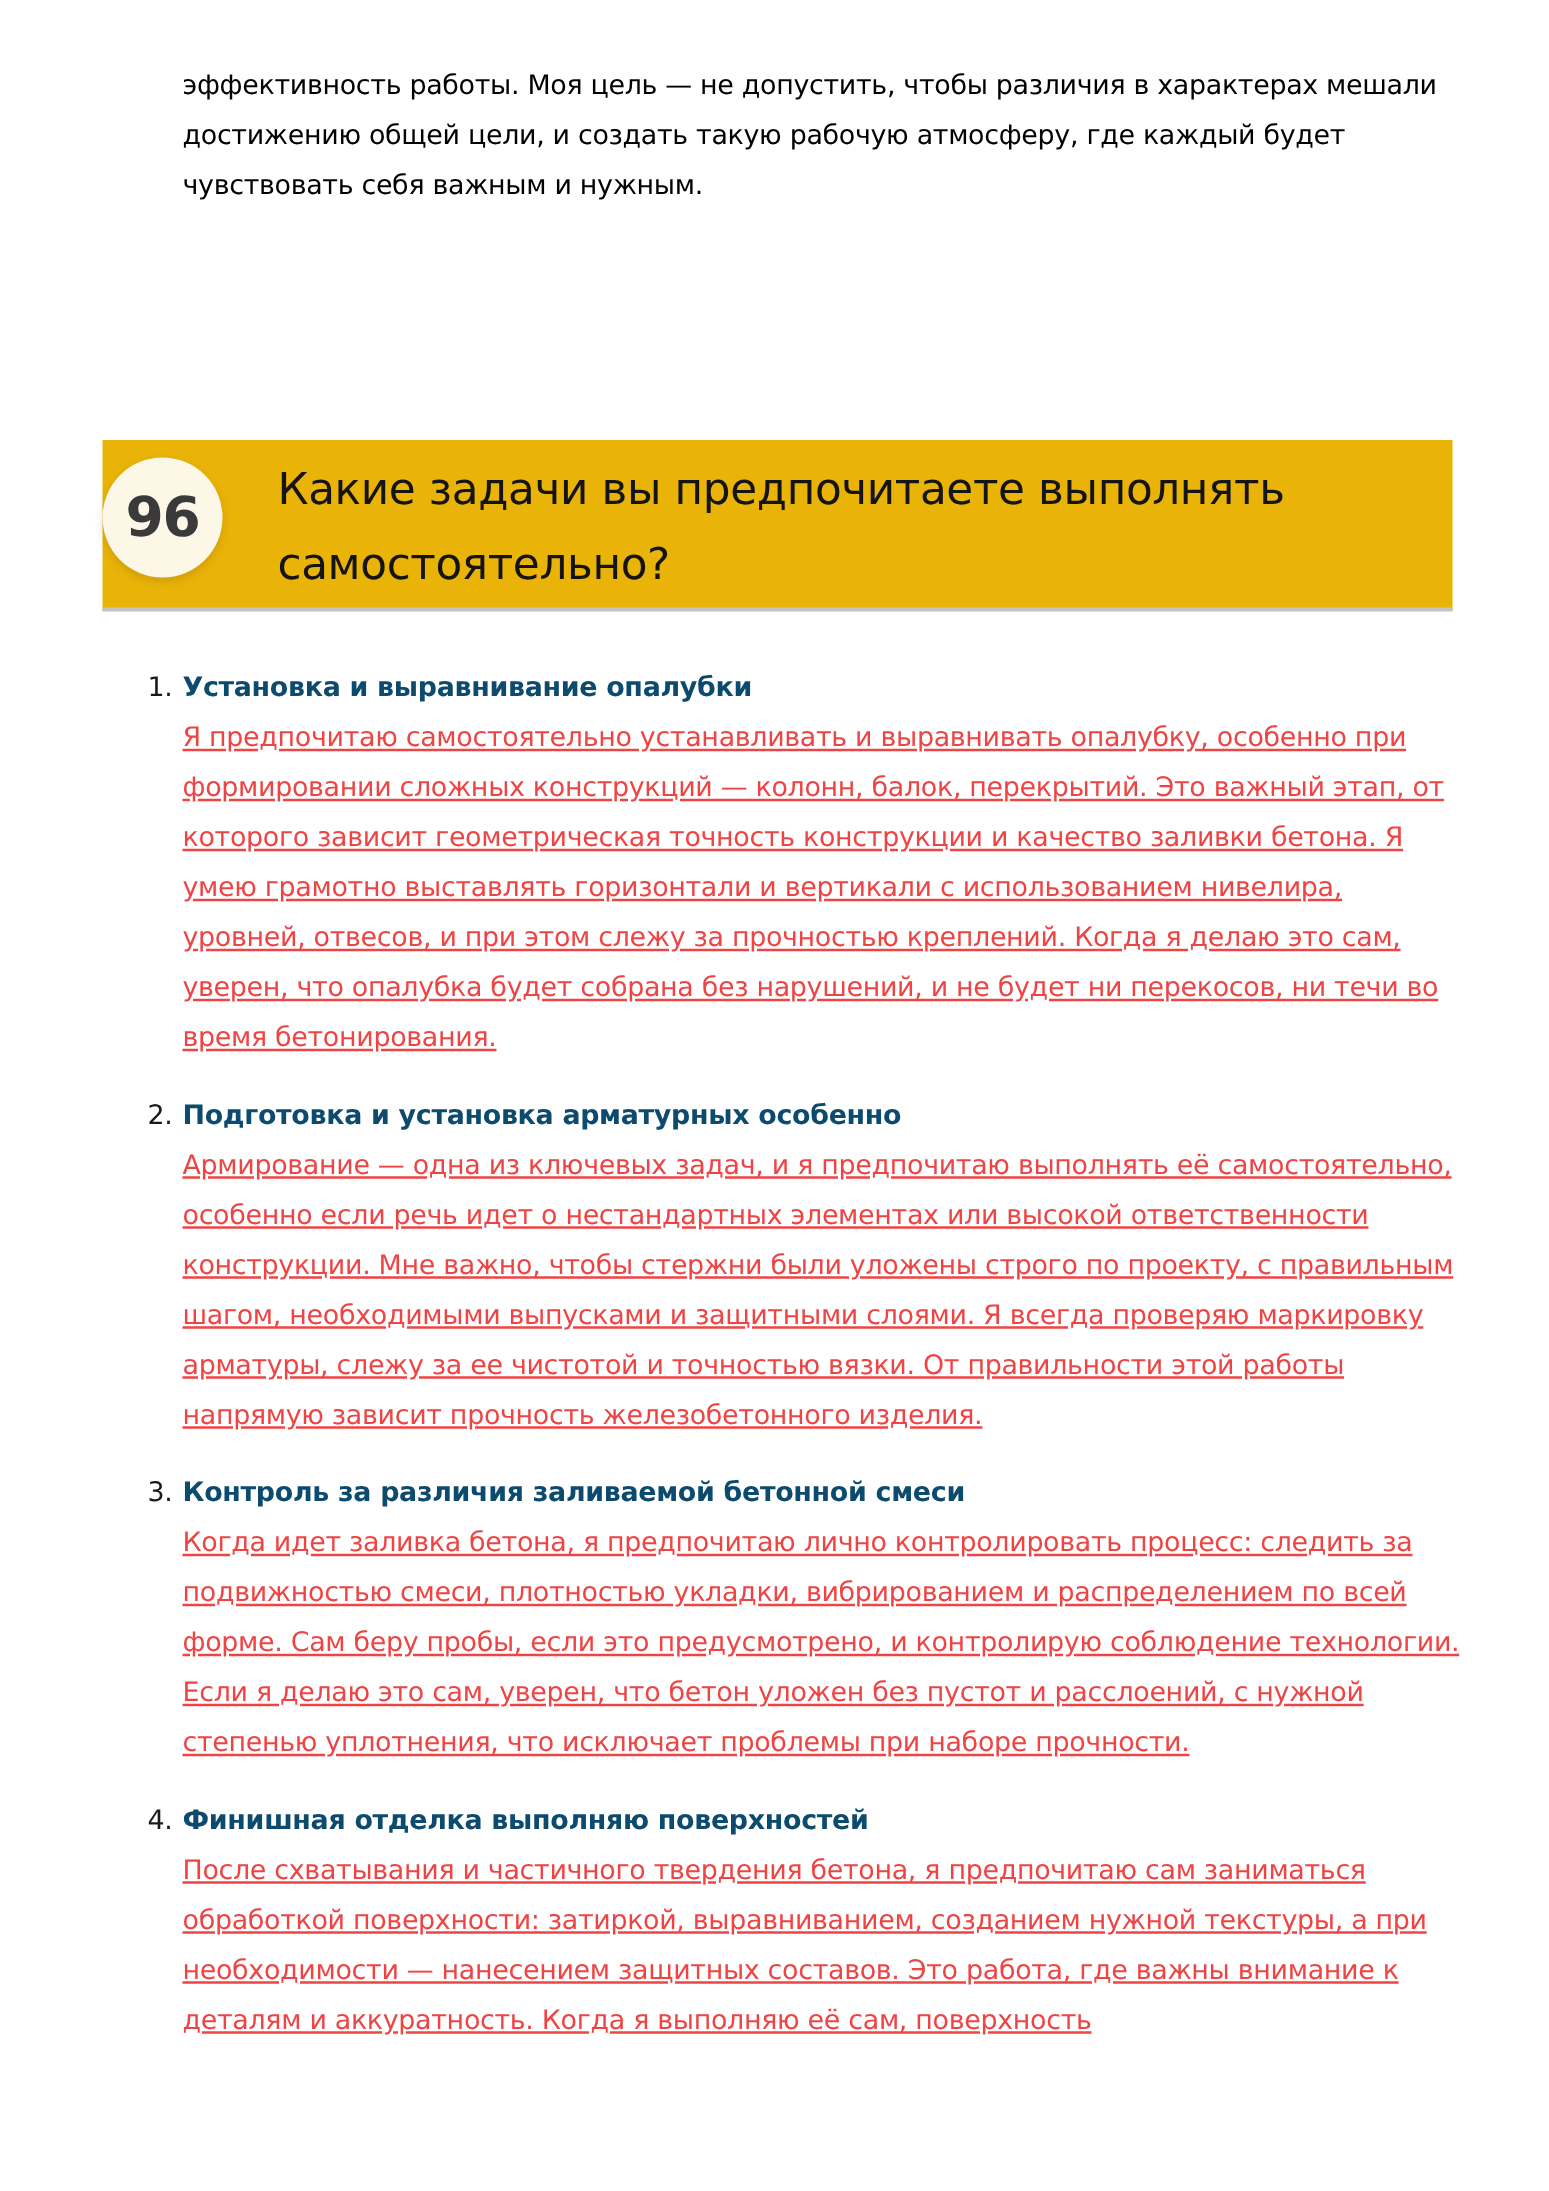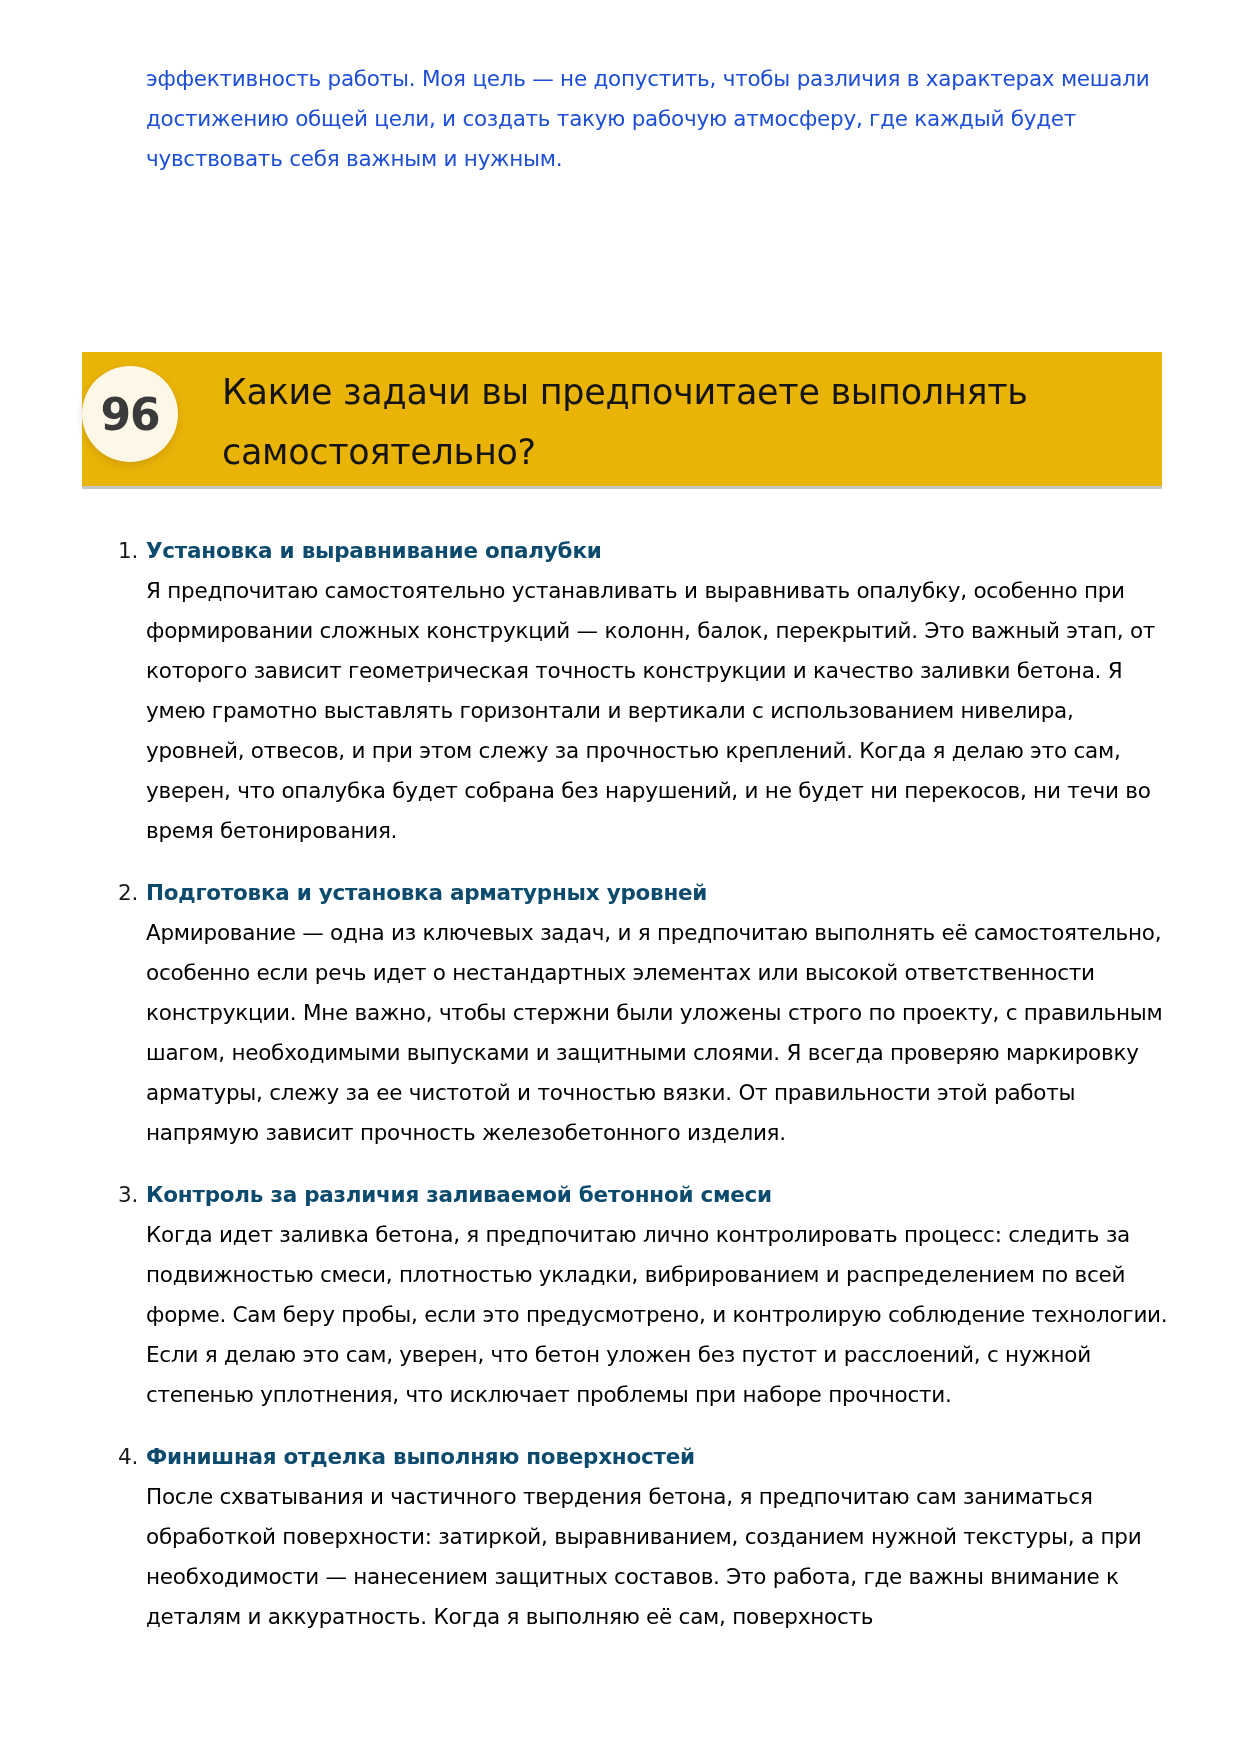--- a/index.html
+++ b/index.html
@@ -11,25 +11,25 @@
       width: 1239px;
       height: 1753px;
       position: relative;
       overflow: hidden;
       font-family: "DejaVu Sans", "Liberation Sans", sans-serif;
       color: #1a1a1a;
     }
     .intro {
       position: absolute;
       left: 146px;
-      top: 59px;
+      top: 49px;
       width: 1020px;
       font-size: 21.5px;
       line-height: 40px;
-      color: #1d4ed8;
+      color: #000000;
       margin: 0;
       letter-spacing: -0.25px;
     }
     .q-header {
       position: absolute;
       left: 82px;
       top: 352px;
       width: 1080px;
       height: 134px;
       background: #eab308;
@@ -88,22 +88,23 @@
       color: #1a1a1a;
     }
     .answer-title {
       font-weight: bold;
       color: #0c4a6e;
     }
     .answer-body {
       margin: 0 0 0 28px;
       font-size: 21.5px;
       line-height: 40px;
-      color: #000000;
+      color: #ef4444;
       letter-spacing: -0.25px;
+      text-decoration: underline;
     }
   </style>
 </head>
 <body>
 
 <p class="intro">эффективность работы. Моя цель — не допустить, чтобы различия в характерах мешали достижению общей цели, и создать такую рабочую атмосферу, где каждый будет чувствовать себя важным и нужным.</p>
 
 <div class="q-header">
   <div class="badge" style="background: rgb(252, 247, 231);">96</div>
   <h2 class="q-title">Какие задачи вы предпочитаете выполнять самостоятельно?</h2>
@@ -111,21 +112,21 @@
 
 <ol class="answers">
   <li class="answer">
     <div class="answer-head">
       <span class="answer-num">1.</span><span class="answer-title">Установка и выравнивание опалубки</span>
     </div>
     <p class="answer-body">Я предпочитаю самостоятельно устанавливать и выравнивать опалубку, особенно при формировании сложных конструкций — колонн, балок, перекрытий. Это важный этап, от которого зависит геометрическая точность конструкции и качество заливки бетона. Я умею грамотно выставлять горизонтали и вертикали с использованием нивелира, уровней, отвесов, и при этом слежу за прочностью креплений. Когда я делаю это сам, уверен, что опалубка будет собрана без нарушений, и не будет ни перекосов, ни течи во время бетонирования.</p>
   </li>
   <li class="answer">
     <div class="answer-head">
-      <span class="answer-num">2.</span><span class="answer-title">Подготовка и установка арматурных уровней</span>
+      <span class="answer-num">2.</span><span class="answer-title">Подготовка и установка арматурных особенно</span>
     </div>
     <p class="answer-body">Армирование — одна из ключевых задач, и я предпочитаю выполнять её самостоятельно, особенно если речь идет о нестандартных элементах или высокой ответственности конструкции. Мне важно, чтобы стержни были уложены строго по проекту, с правильным шагом, необходимыми выпусками и защитными слоями. Я всегда проверяю маркировку арматуры, слежу за ее чистотой и точностью вязки. От правильности этой работы напрямую зависит прочность железобетонного изделия.</p>
   </li>
   <li class="answer">
     <div class="answer-head">
       <span class="answer-num">3.</span><span class="answer-title">Контроль за различия заливаемой бетонной смеси</span>
     </div>
     <p class="answer-body">Когда идет заливка бетона, я предпочитаю лично контролировать процесс: следить за подвижностью смеси, плотностью укладки, вибрированием и распределением по всей форме. Сам беру пробы, если это предусмотрено, и контролирую соблюдение технологии. Если я делаю это сам, уверен, что бетон уложен без пустот и расслоений, с нужной степенью уплотнения, что исключает проблемы при наборе прочности.</p>
   </li>
   <li class="answer">

